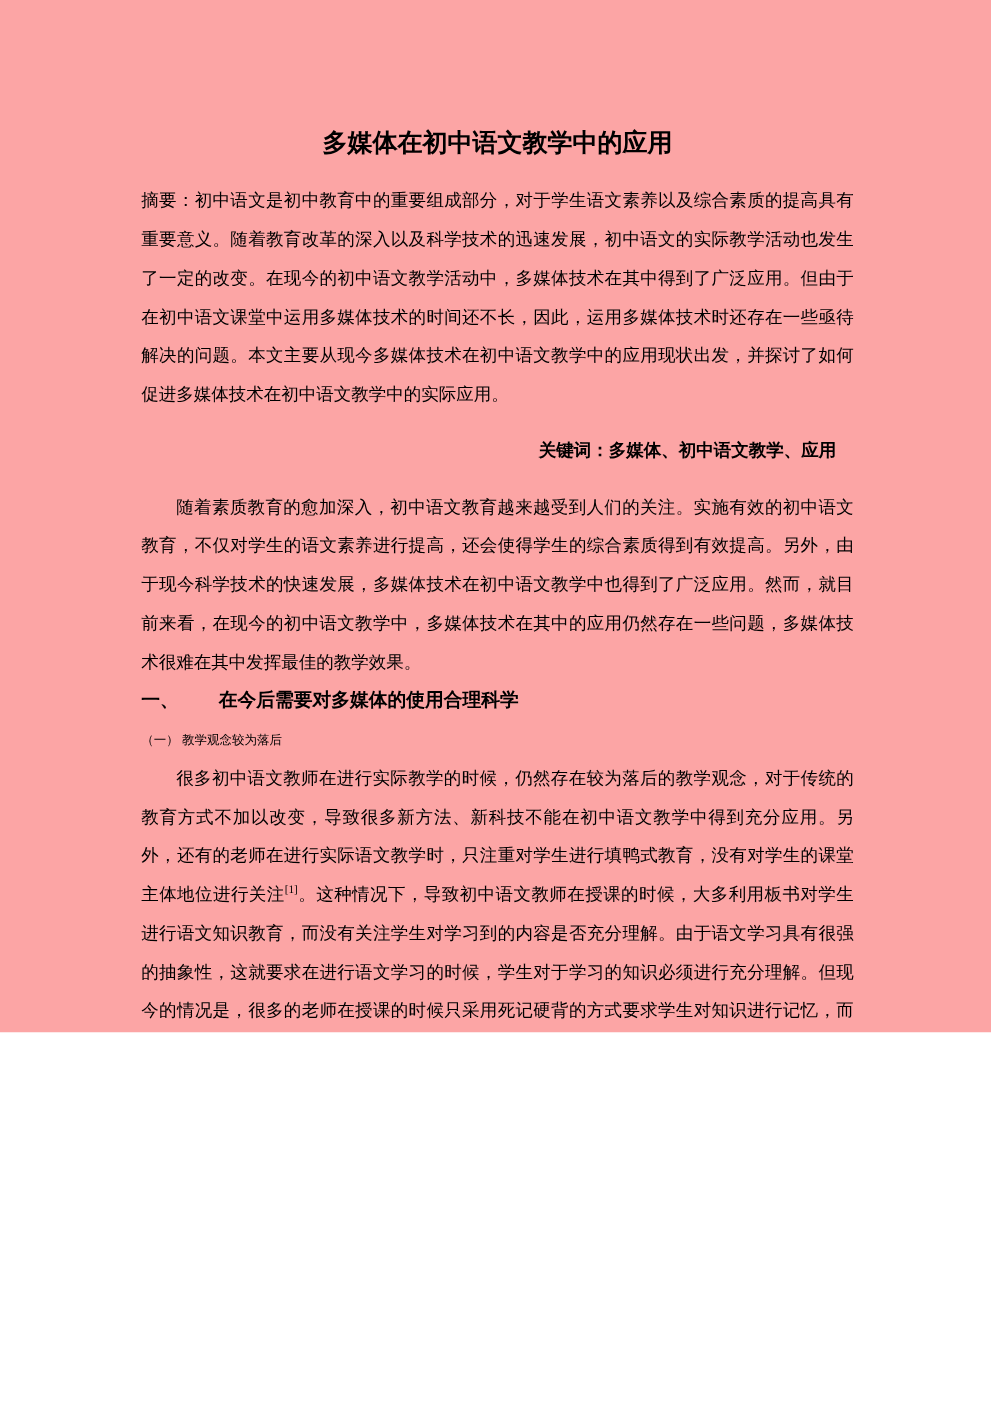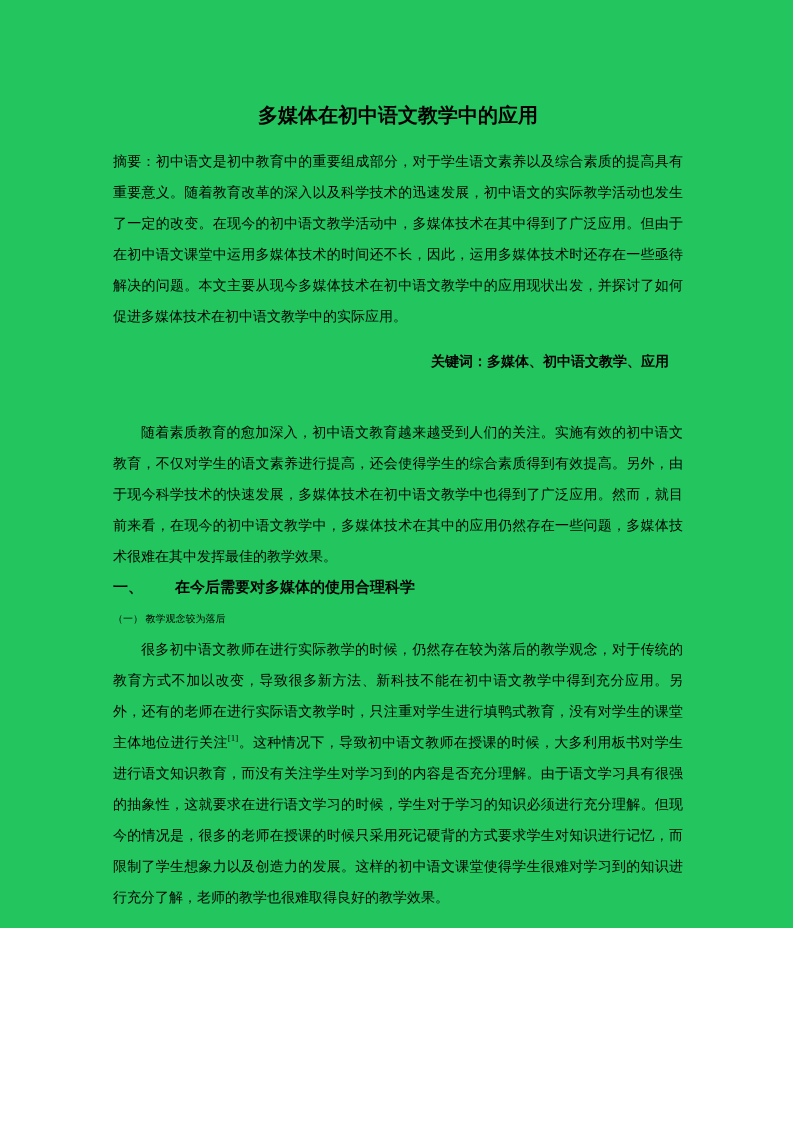--- a/index.html
+++ b/index.html
@@ -3,22 +3,22 @@
 <meta charset="utf-8">
 <style>
   html, body {
     margin: 0;
     padding: 0;
     background: #ffffff;
   }
   .page {
     position: relative;
     width: 793px;
-    height: 928px;
-    background: #22c55e;
+    height: 826px;
+    background: #fca5a5;
     overflow: hidden;
   }
   .content {
     position: absolute;
     left: 113px;
     top: 100px;
     width: 570px;
     color: #000000;
     font-family: "Liberation Serif", "DejaVu Serif", serif;
     font-size: 14px;
@@ -36,21 +36,21 @@
     text-align: justify;
   }
   .bold { font-weight: 400; }
   .keywords-line {
     margin: 14px;
     line-height: 31px;
     font-weight: 700;
     text-align: right;
   }
   .body-para { text-indent: 2em; }
-  .intro-para { margin-top: 40px; }
+  .intro-para { margin-top: 14px; }
   .section-heading {
     margin: 0;
     font-size: 15px;
     font-weight: 700;
     line-height: 31px;
     text-align: left;
   }
   .sec-num { display: inline-block; width: 62px; }
   .sub-heading {
     margin: 0;

